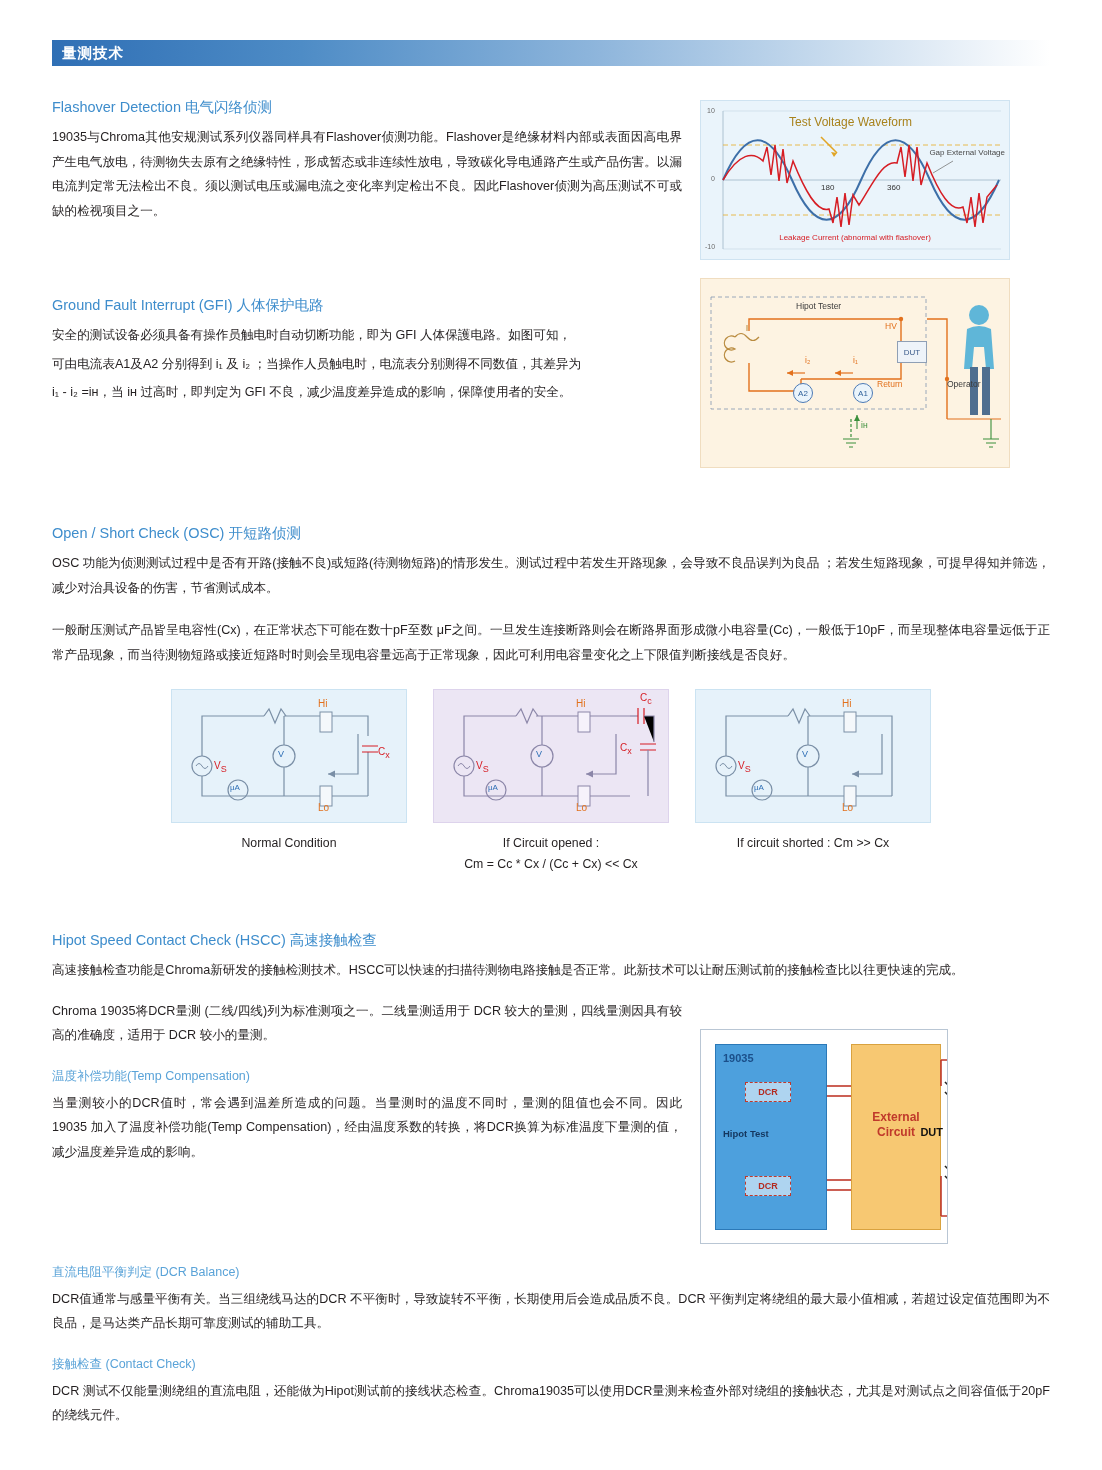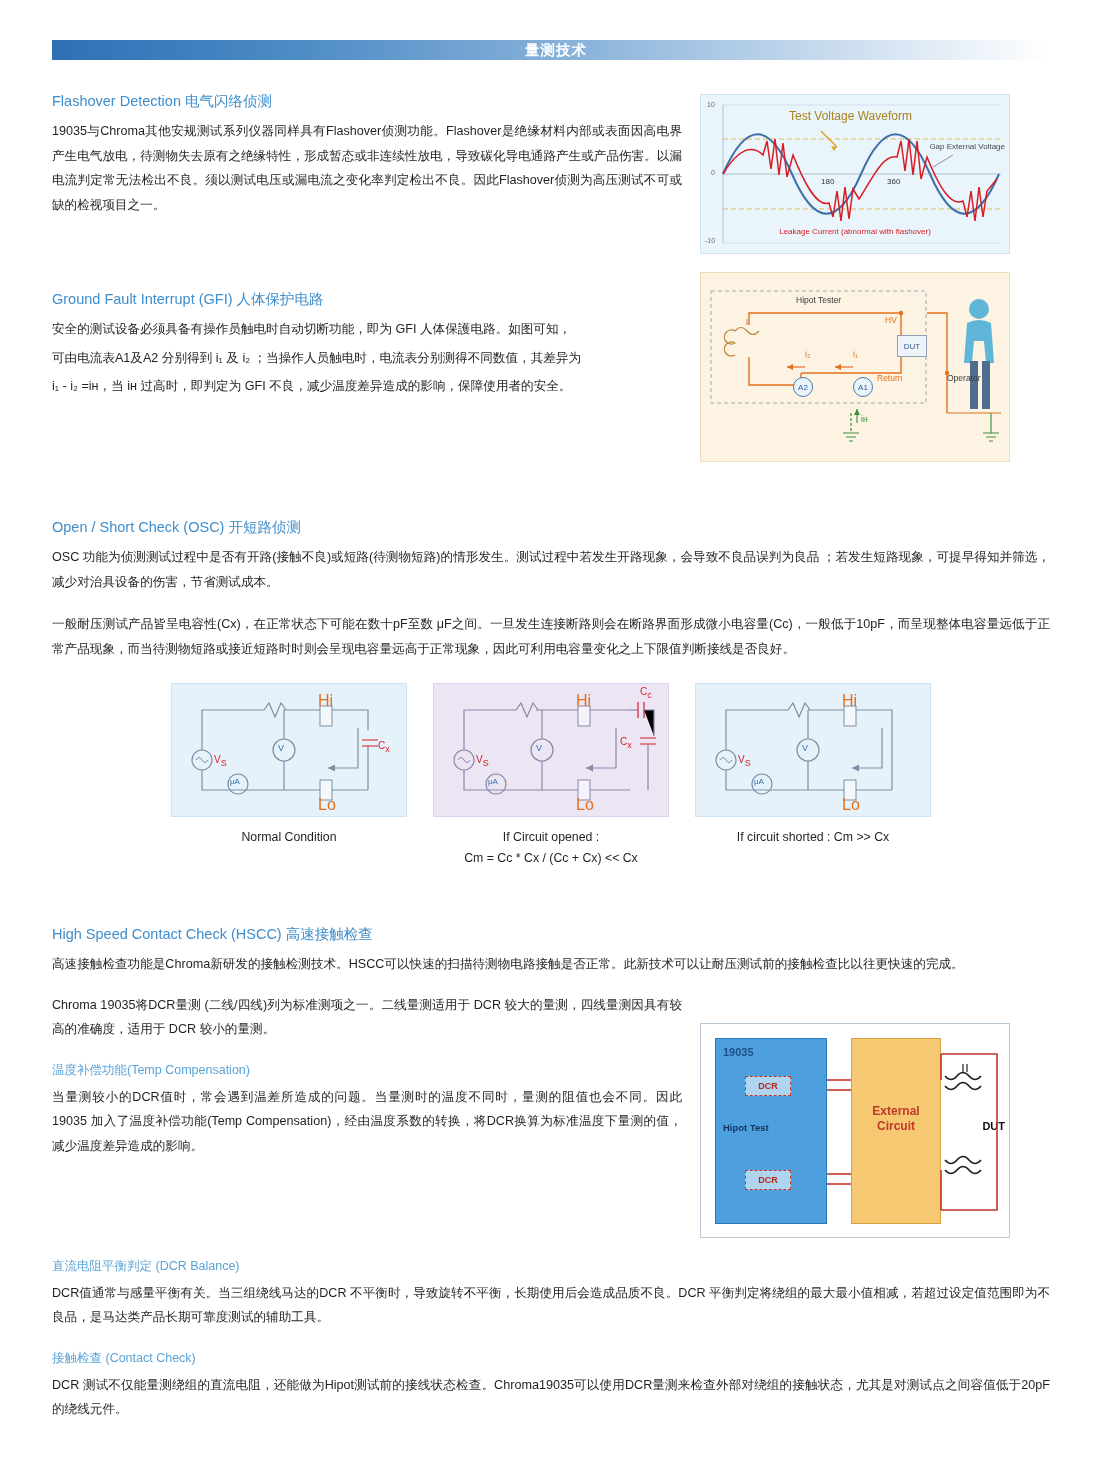--- a/index.html
+++ b/index.html
@@ -11,25 +11,24 @@
     font-family: "Liberation Sans", "DejaVu Sans", sans-serif;
     color: #231f20;
     -webkit-font-smoothing: antialiased;
   }
   .page { position: relative; width: 1102px; min-height: 1470px; padding: 0 0 40px 0; }
 
   
   .header-bar {
     position: relative;
     margin: 40px 52px 0 52px;
-    height: 20px;
+    height: 26px;
     background: linear-gradient(to right, #2f6fb5 0%, #4e8cc6 25%, #8fb6dc 55%, #ffffff 100%);
     display: flex;
     align-items: center;
-    justify-content: center;
   }
   .header-bar .title {
     color: #ffffff;
     font-size: 14.5px;
     font-weight: bold;
     padding-left: 10px;
     letter-spacing: 1px;
   }
 
   
@@ -108,27 +107,27 @@
 
   
   .osc-figs { display: flex; gap: 26px; justify-content: center; margin-top: 22px; }
   .osc-fig { width: 236px; }
   .osc-box { height: 134px; border: 1px solid #cfe3f1; position: relative; }
   .osc-box.blue { background: #e6f2fa; border-color: #cbe3f2; }
   .osc-box.violet { background: #ece6f4; border-color: #ddd3ec; }
   .osc-cap {
     text-align: center; font-size: 12.3px; margin-top: 10px; line-height: 1.7; color: #231f20;
   }
-  .osc-box .t-or { position: absolute; font-size: 16px; color: #e2711d; }
+  .osc-box .t-or { position: absolute; font-size: 10px; color: #e2711d; }
   .osc-box .t-rd { position: absolute; font-size: 10px; color: #d61d24; }
   .osc-box .t-bl { position: absolute; font-size: 10px; color: #2f6fb5; }
 
   
   .fig-dcr {
-    width: 310px; height: 215px;
+    width: 248px; height: 215px;
     background: #ffffff; border: 1px solid #b9c6d4; position: relative; overflow: hidden;
   }
   .fig-dcr .box-19035 {
     position: absolute; left: 14px; top: 14px; width: 112px; height: 186px;
     background: #4da0dd; border: 1px solid #2b79b8;
   }
   .fig-dcr .box-ext {
     position: absolute; left: 150px; top: 14px; width: 90px; height: 186px;
     background: #f7c872; border: 1px solid #d9a23f;
   }
@@ -384,21 +383,21 @@
             <div>If circuit shorted : Cm &gt;&gt; Cx</div>
           </div>
         </div>
 
       </div>
     </div>
 
     <div class="spacer-40"></div>
 
     <div>
-      <h2 class="sec-title">High Speed Contact Check (HSCC) 高速接触检查</h2>
+      <h2 class="sec-title">Hipot Speed Contact Check (HSCC) 高速接触检查</h2>
       <p class="body">高速接触检查功能是Chroma新研发的接触检测技术。HSCC可以快速的扫描待测物电路接触是否正常。此新技术可以让耐压测试前的接触检查比以往更快速的完成。</p>
     </div>
 
     <div class="two-col" style="margin-top:16px;">
       <div class="col-text" style="max-width:630px;">
         <p class="body">Chroma 19035将DCR量测 (二线/四线)列为标准测项之一。二线量测适用于 DCR 较大的量测，四线量测因具有较高的准确度，适用于 DCR 较小的量测。</p>
 
         <h3 class="sub-title">温度补偿功能(Temp Compensation)</h3>
         <p class="body">当量测较小的DCR值时，常会遇到温差所造成的问题。当量测时的温度不同时，量测的阻值也会不同。因此 19035 加入了温度补偿功能(Temp Compensation)，经由温度系数的转换，将DCR换算为标准温度下量测的值，减少温度差异造成的影响。</p>
       </div>

